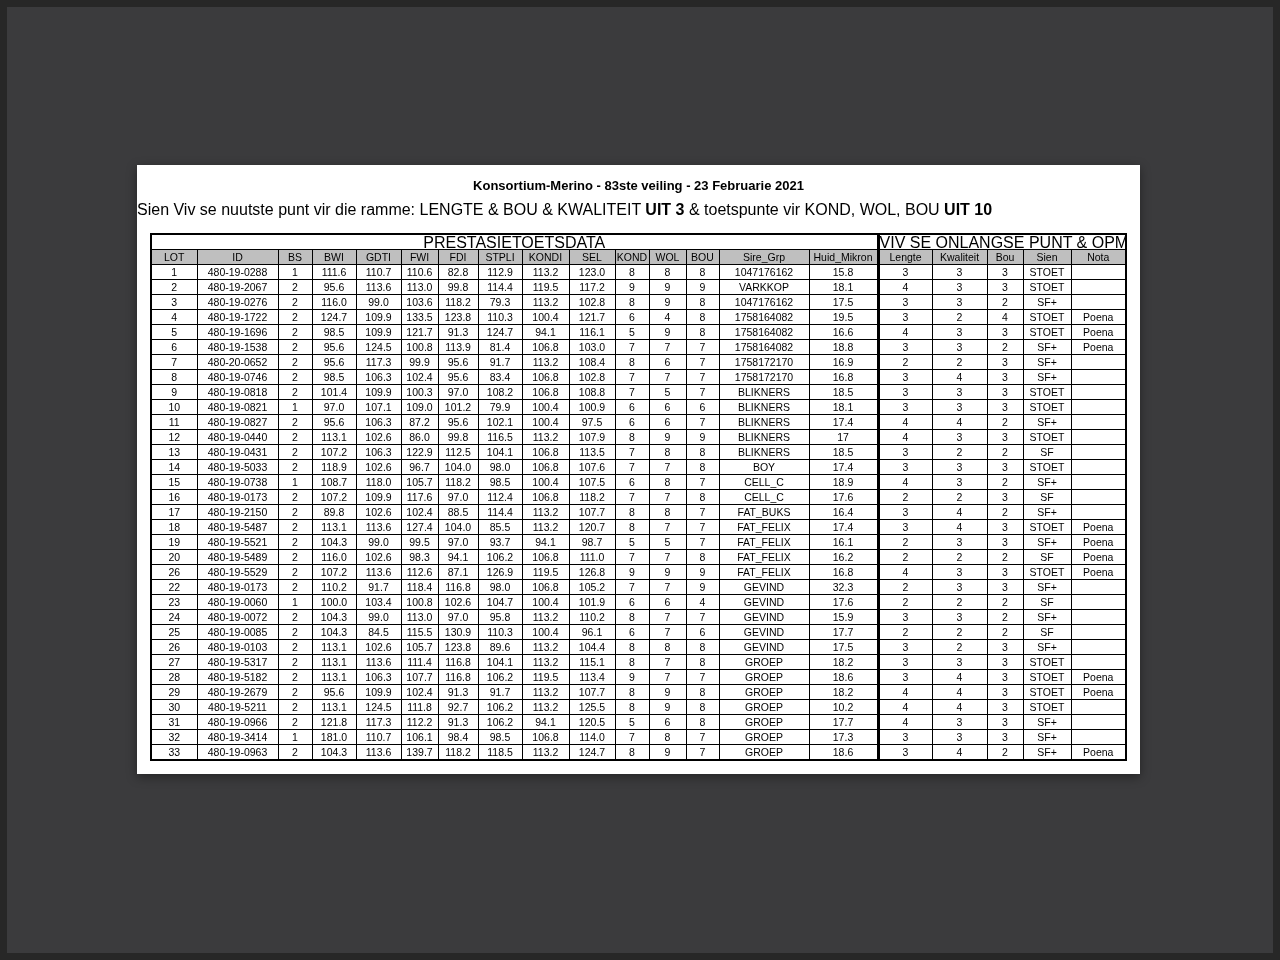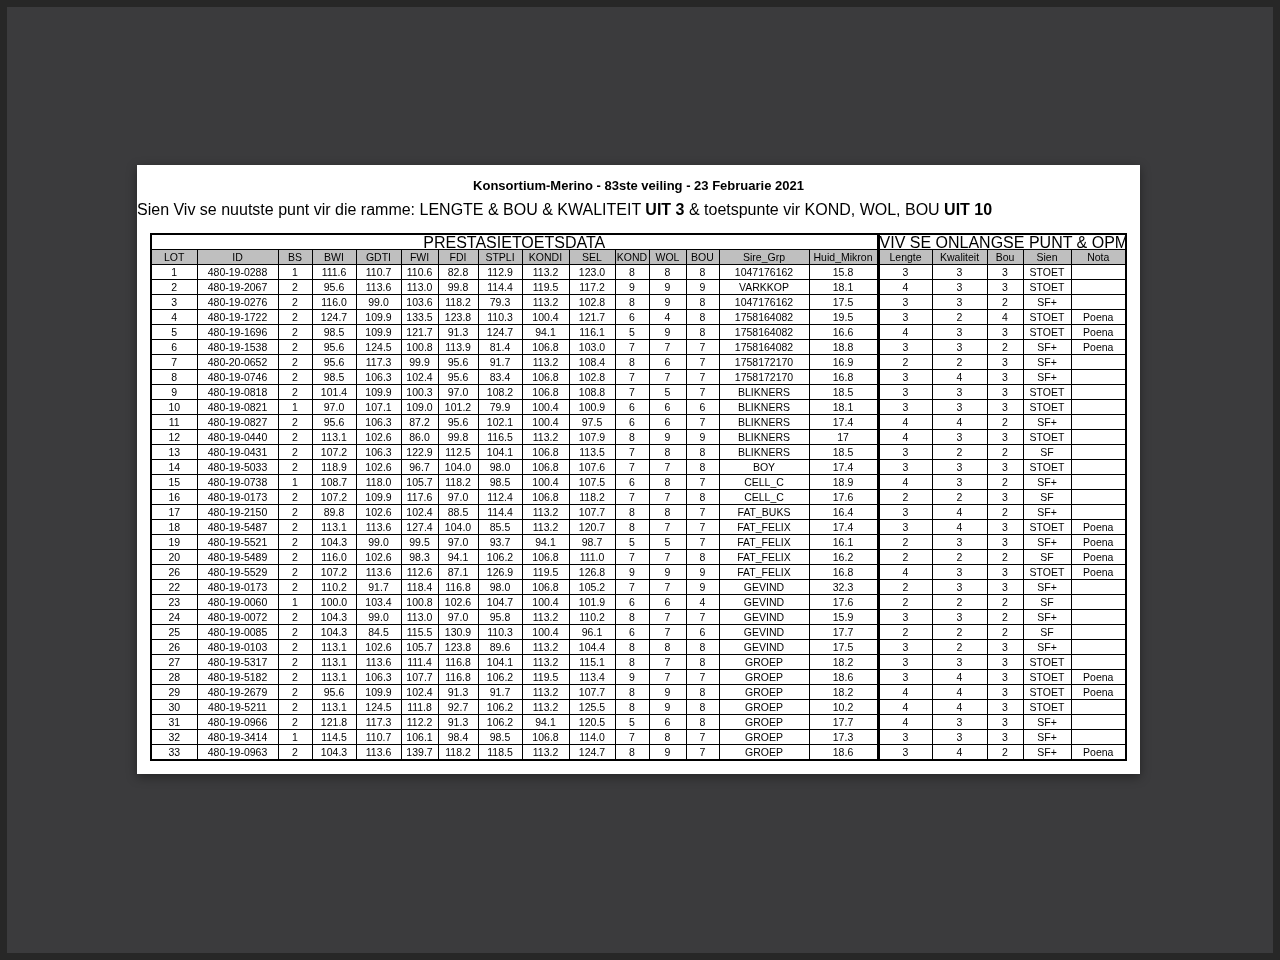--- a/index.html
+++ b/index.html
@@ -804,21 +804,21 @@
             <td>4</td>
             <td>3</td>
             <td>3</td>
             <td>SF+</td>
             <td></td>
           </tr>
           <tr>
             <td>32</td>
             <td>480-19-3414</td>
             <td>1</td>
-            <td>114.5</td>
+            <td>181.0</td>
             <td>110.7</td>
             <td>106.1</td>
             <td>98.4</td>
             <td>98.5</td>
             <td>106.8</td>
             <td>114.0</td>
             <td>7</td>
             <td>8</td>
             <td>7</td>
             <td>GROEP</td>

